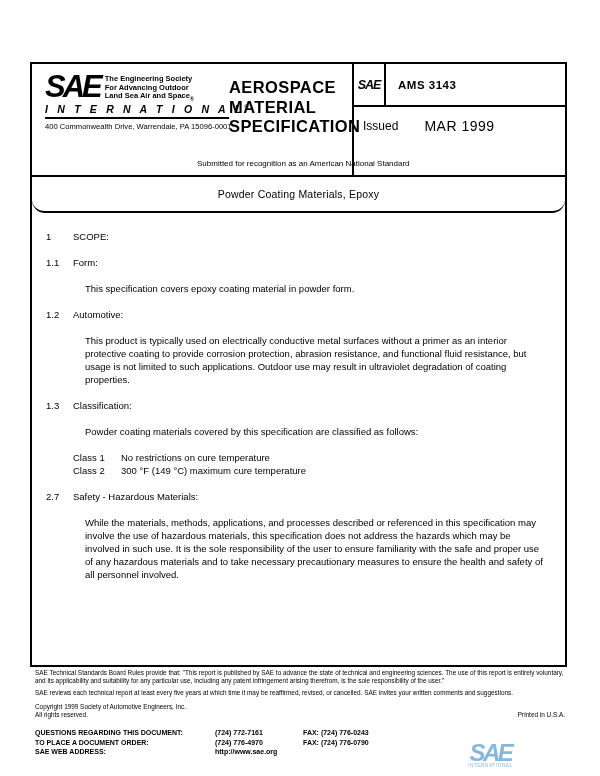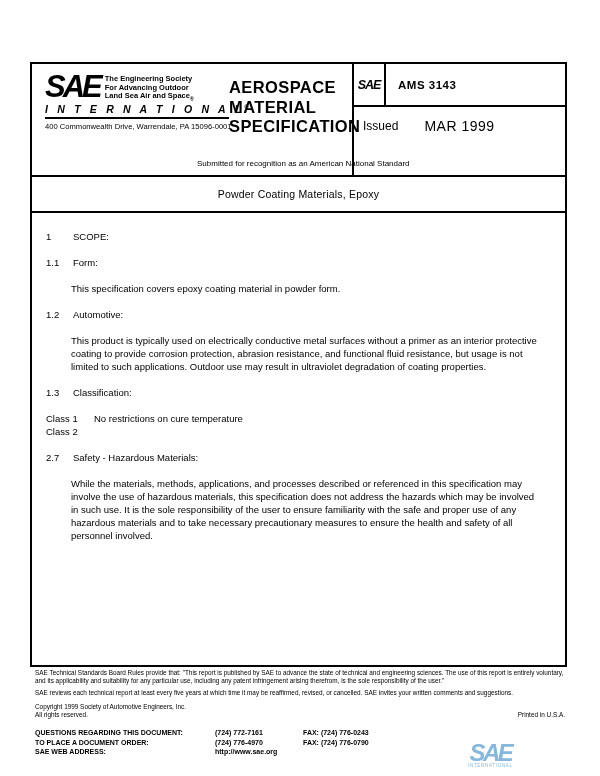--- a/index.html
+++ b/index.html
@@ -67,30 +67,30 @@
     padding-left: 12px; font-size: 11.5px; font-weight: bold; letter-spacing: 0.5px;
   }
   .hdr-right-bottom { flex: 1; position: relative; }
   .issued-label { position: absolute; left: 9px; top: 12px; font-size: 12px; text-align: right; }
   .issued-date { position: absolute; left: 0; right: 0; top: 11px; text-align: center; font-size: 14px; letter-spacing: 0.5px; }
 
   
   .title-bar {
     height: 36px; border-bottom: 2px solid #000;
     display: flex; align-items: center; justify-content: center;
-    font-size: 10.5px; letter-spacing: 0.2px;
+    font-size: 10.5px; letter-spacing: 0.2px; border-radius: 13px;
   }
 
   
   .doc-body { flex: 1; padding: 17px 22px 0 14px; font-size: 9.5px; line-height: 13px; }
   .sec-head { display: flex; margin-bottom: 13px; }
   .sec-num { width: 27px; flex-shrink: 0; }
-  .para { margin-left: 25px; margin-bottom: 13px; max-width: 474px; }
+  .para { margin-left: 39px; margin-bottom: 13px; max-width: 474px; }
   .class-block { margin-bottom: 13px; }
-  .class-row { display: flex; }
+  .class-row { display: flex; margin-left: 27px; }
   .class-label { width: 48px; flex-shrink: 0; }
 
   
   .footer { position: absolute; left: 35px; top: 669px; width: 530px; font-size: 6.4px; line-height: 8px; }
   .disc1 { margin-bottom: 4px; }
   .disc2 { margin-bottom: 6px; }
   .copy-row { display: flex; justify-content: space-between; align-items: flex-end; margin-bottom: 9px; }
   .contacts { font-weight: bold; font-size: 7px; line-height: 9.5px; }
   .contact-row { display: flex; }
   .c-label { width: 180px; flex-shrink: 0; }
@@ -165,28 +165,30 @@
     <div class="sec-head">
       <span class="sec-num">1.2</span>
       <span>Automotive:</span>
     </div>
     <div class="para">This product is typically used on electrically conductive metal surfaces without a primer as an interior protective coating to provide corrosion protection, abrasion resistance, and functional fluid resistance, but usage is not limited to such applications.  Outdoor use may result in ultraviolet degradation of coating properties.</div>
 
     <div class="sec-head">
       <span class="sec-num">1.3</span>
       <span>Classification:</span>
     </div>
+    <div class="para">Powder coating materials covered by this specification are classified as follows:</div>
 
     <div class="class-block">
       <div class="class-row">
         <span class="class-label">Class 1</span>
         <span>No restrictions on cure temperature</span>
       </div>
       <div class="class-row">
         <span class="class-label">Class 2</span>
+        <span>300 °F (149 °C) maximum cure temperature</span>
       </div>
     </div>
 
 
     <div class="sec-head">
       <span class="sec-num">2.7</span>
       <span>Safety - Hazardous Materials:</span>
     </div>
     <div class="para">While the materials, methods, applications, and processes described or referenced in this specification may involve the use of hazardous materials, this specification does not address the hazards which may be involved in such use.  It is the sole responsibility of the user to ensure familiarity with the safe and proper use of any hazardous materials and to take necessary precautionary measures to ensure the health and safety of all personnel involved.</div>
 

